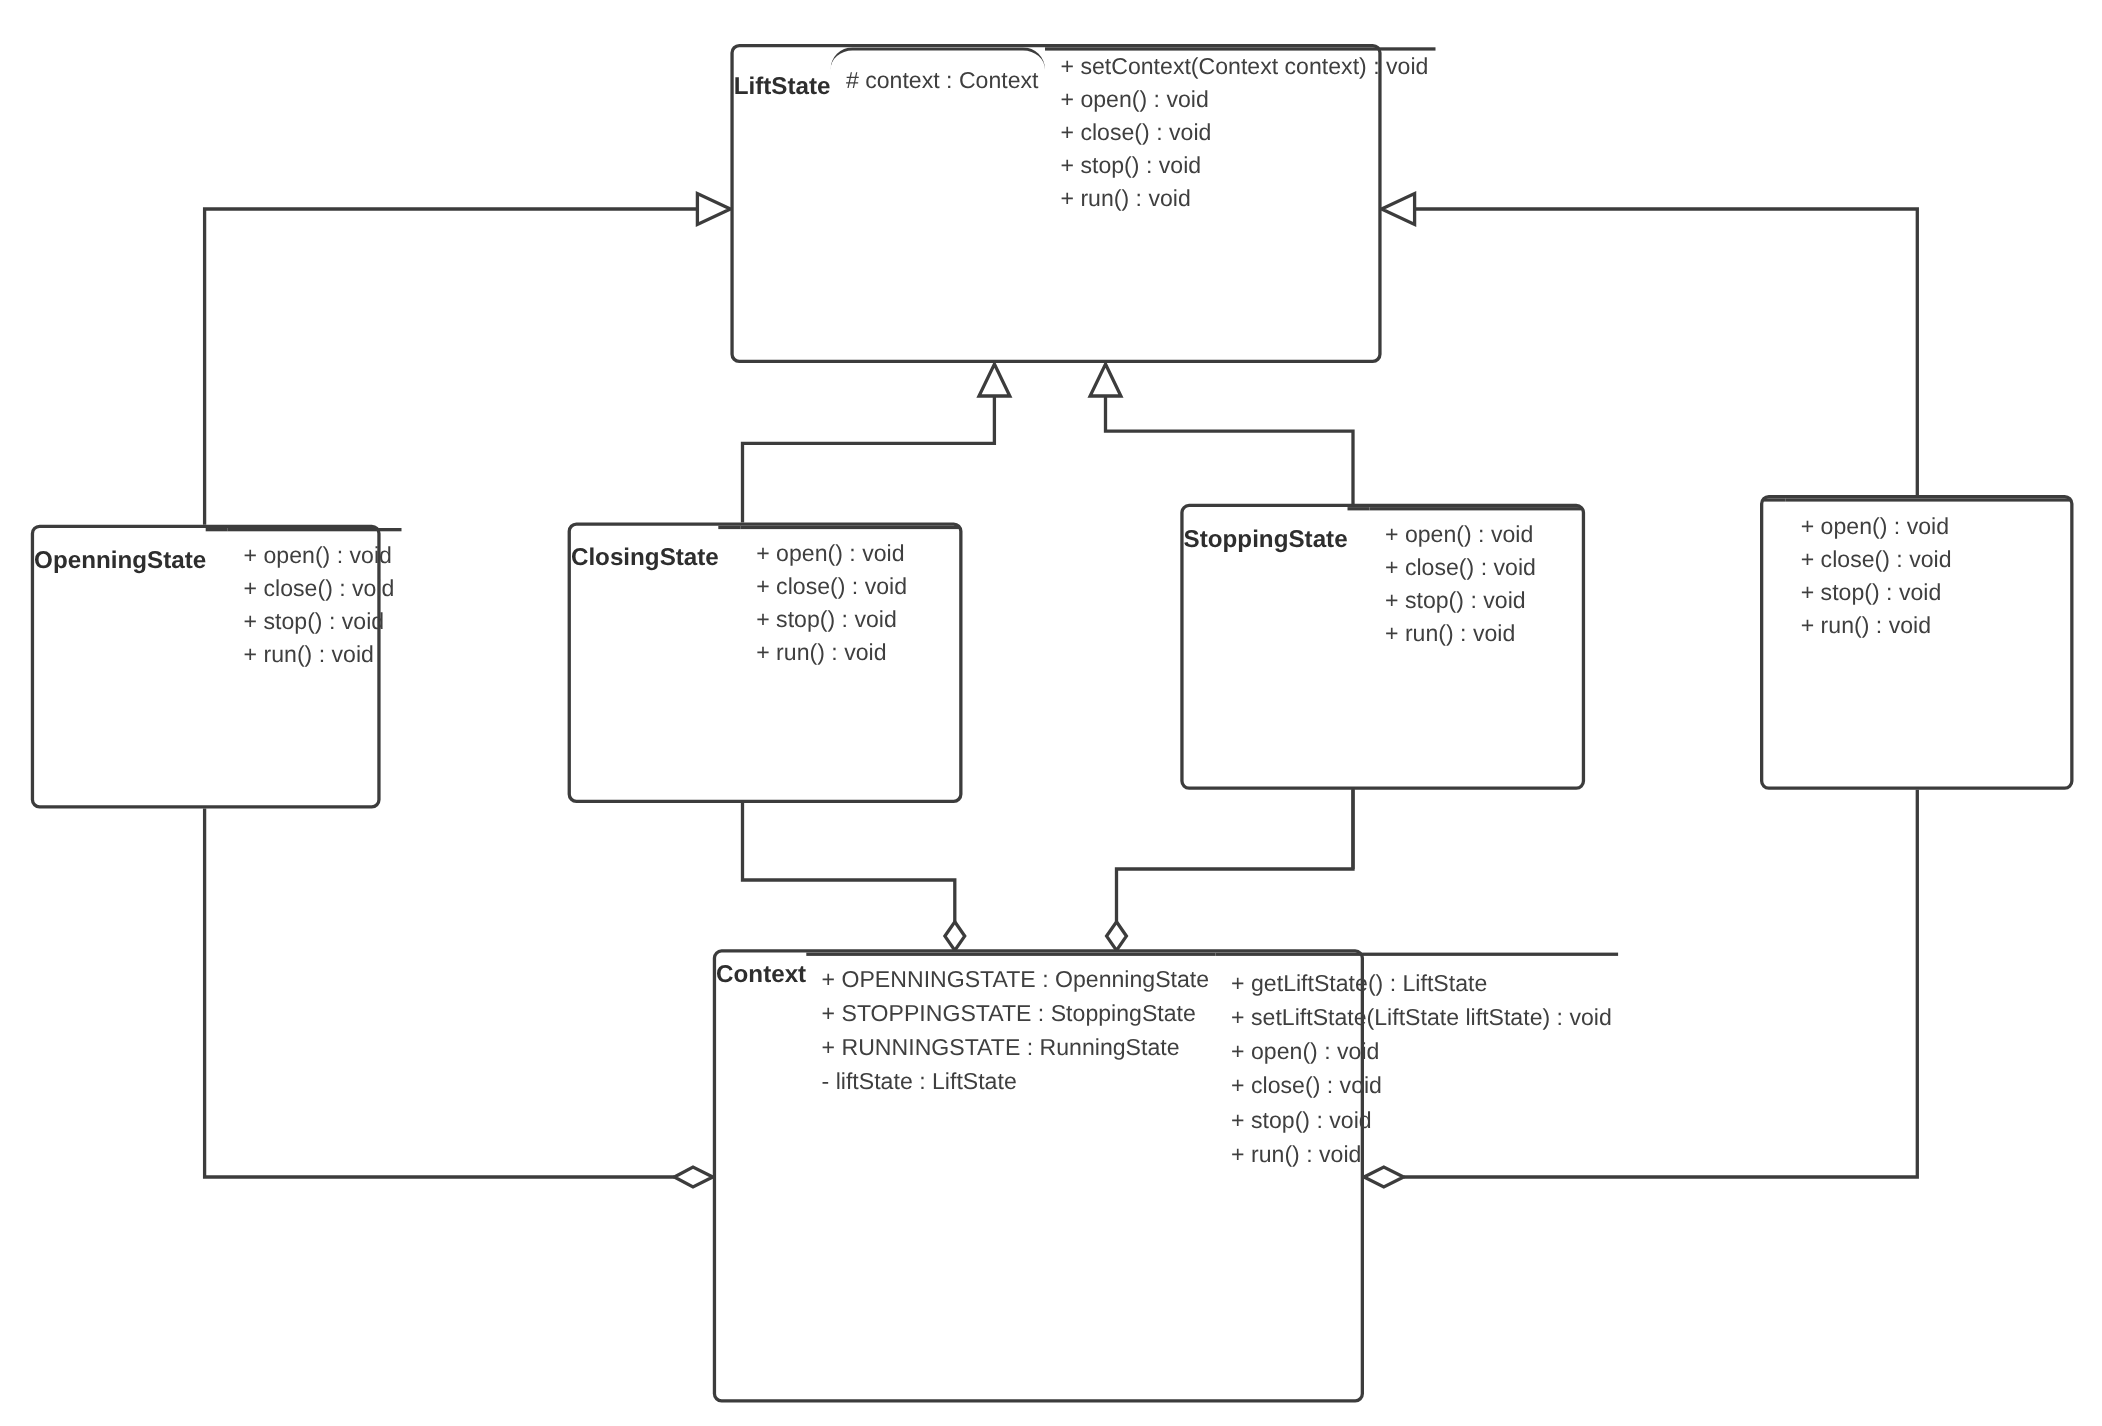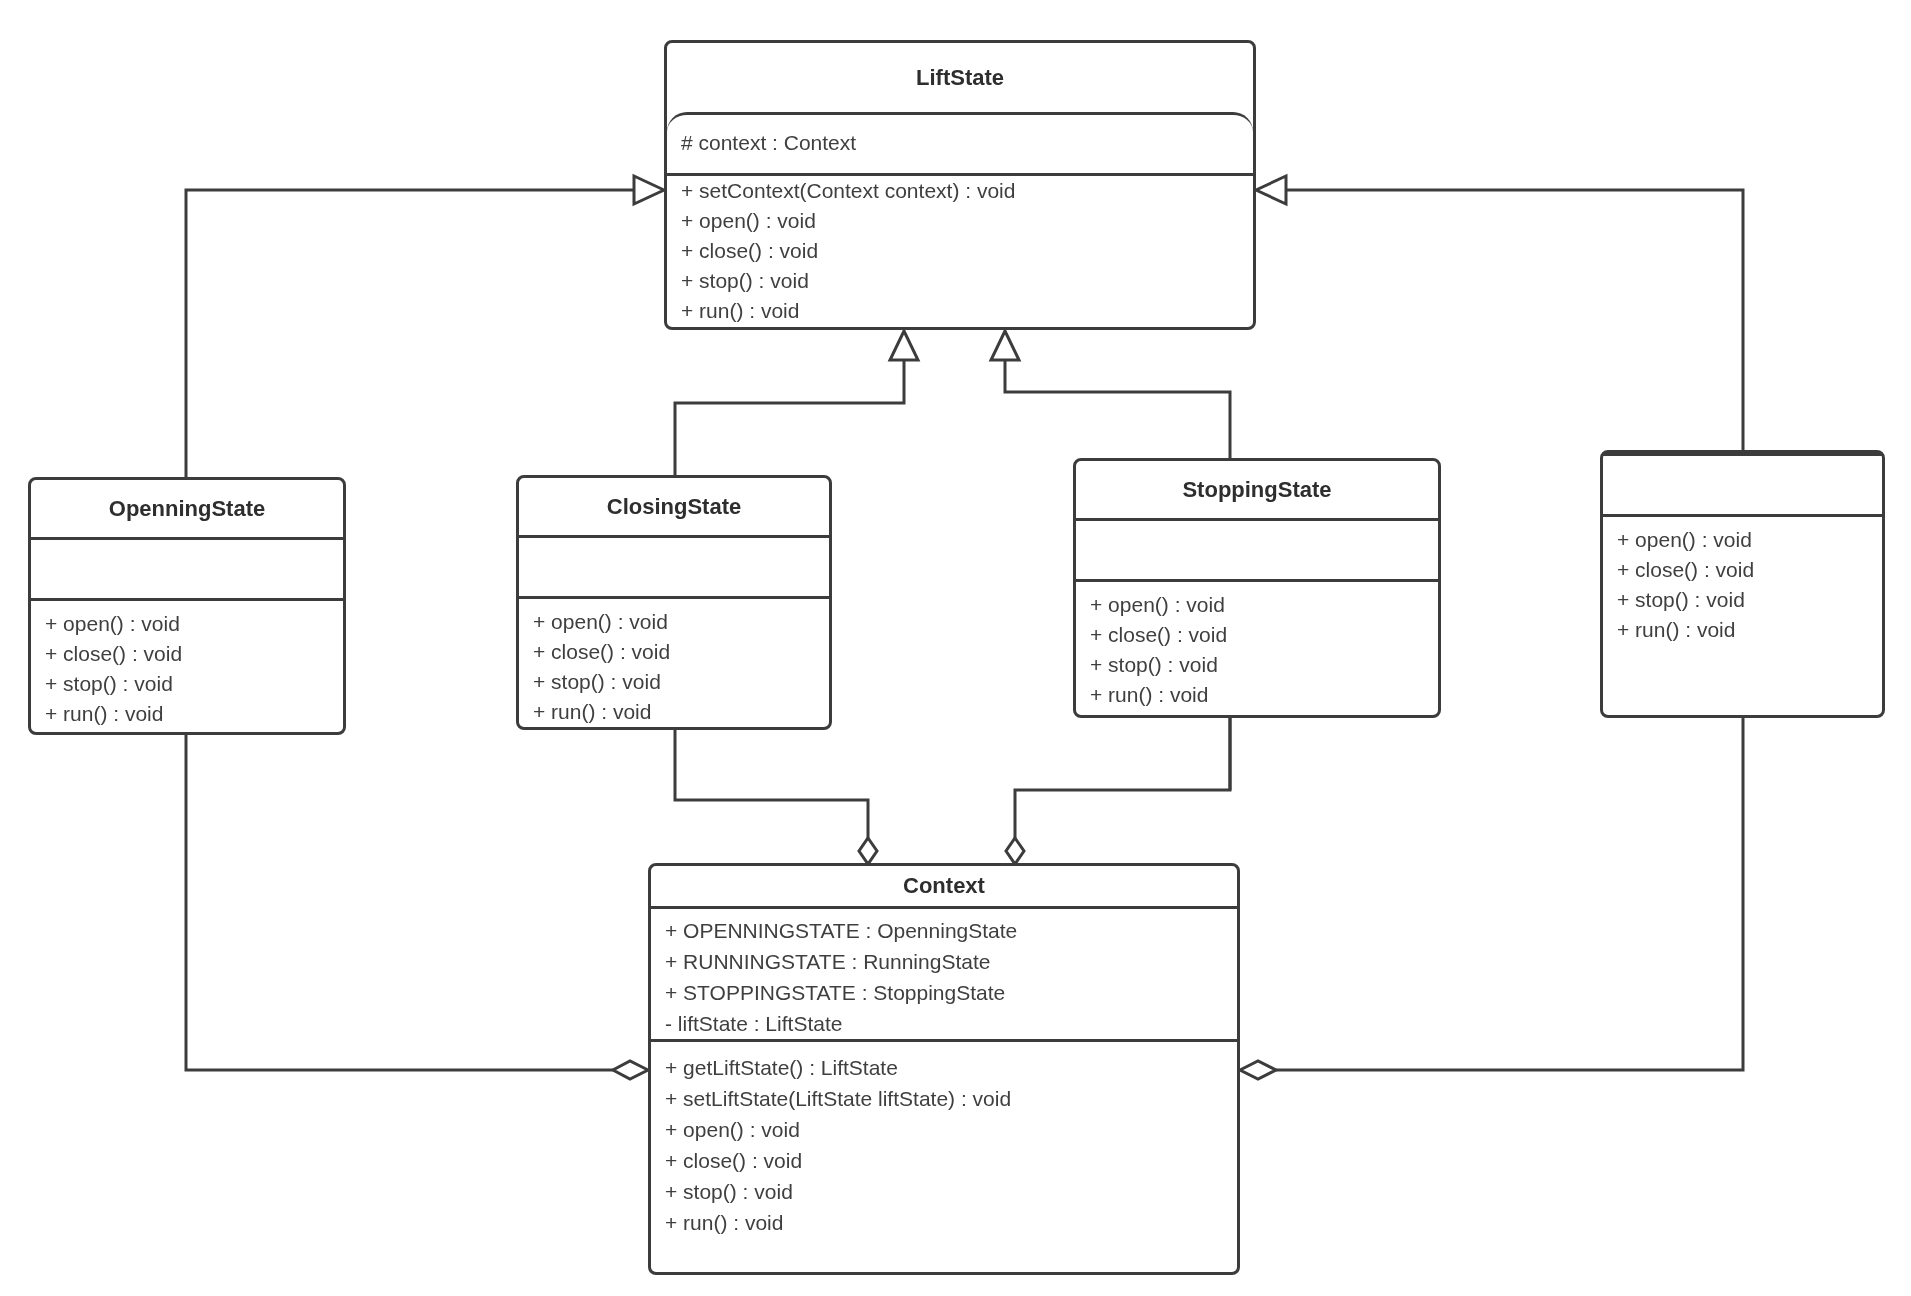--- a/index.html
+++ b/index.html
@@ -12,21 +12,20 @@
     overflow:hidden;
   }
   #wires{position:absolute;left:0;top:0;z-index:1;}
   .uml-box{
     position:absolute;
     background:#ffffff;
     border:3px solid #3c3c3c;
     border-radius:8px;
     box-sizing:border-box;
     display:flex;
-    flex-direction:column;
     z-index:2;
   }
   .uml-title{
     font-weight:bold;
     font-size:22px;
     text-align:center;
     display:flex;align-items:center;justify-content:center;
     color:#2e2e2e;
     flex:0 0 auto;
   }
@@ -35,21 +34,21 @@
   .uml-attrs,.uml-methods{padding-left:14px;padding-right:6px;overflow:visible;}
   .mrow{font-size:21px;line-height:30px;white-space:nowrap;color:#3f3f3f;}
 
   
   #box-liftstate   {left:664px; top:40px;  width:592px; height:290px;}
   #box-liftstate    .uml-title{height:69px;}
   #box-liftstate    .uml-attrs{height:61px;padding-top:13px;border-radius:20px;}
   #box-liftstate    .uml-methods{}
 
   #box-openningstate{left:28px;  top:477px; width:318px; height:258px;}
-  #box-closingstate {left:516px; top:475px; width:316px; height:255px;}
+  #box-closingstate {left:516px; top:475px; width:359px; height:255px;}
   #box-stoppingstate{left:1073px;top:458px; width:368px; height:260px;}
   #box-runningstate {left:1600px;top:450px; width:285px; height:268px;}
   .state-box .uml-title{height:57px;}
   .state-box .uml-attrs{height:61px;}
   .state-box .uml-methods{padding-top:8px;}
 
   #box-context     {left:648px; top:863px; width:592px; height:412px;}
   #box-context      .uml-title{height:40px;}
   #box-context      .uml-attrs{height:133px;padding-top:6px;}
   #box-context      .uml-attrs .mrow{line-height:31px;}
@@ -140,22 +139,22 @@
       <div class="mrow">+ close() : void</div>
       <div class="mrow">+ stop() : void</div>
       <div class="mrow">+ run() : void</div>
     </div>
   </div>
 
   <div class="uml-box" id="box-context">
     <div class="uml-title">Context</div>
     <div class="uml-attrs">
       <div class="mrow">+ OPENNINGSTATE : OpenningState</div>
+      <div class="mrow">+ STOPPINGSTATE : StoppingState</div>
       <div class="mrow">+ RUNNINGSTATE : RunningState</div>
-      <div class="mrow">+ STOPPINGSTATE : StoppingState</div>
       <div class="mrow">- liftState : LiftState</div>
     </div>
     <div class="uml-methods">
       <div class="mrow">+ getLiftState() : LiftState</div>
       <div class="mrow">+ setLiftState(LiftState liftState) : void</div>
       <div class="mrow">+ open() : void</div>
       <div class="mrow">+ close() : void</div>
       <div class="mrow">+ stop() : void</div>
       <div class="mrow">+ run() : void</div>
     </div>

